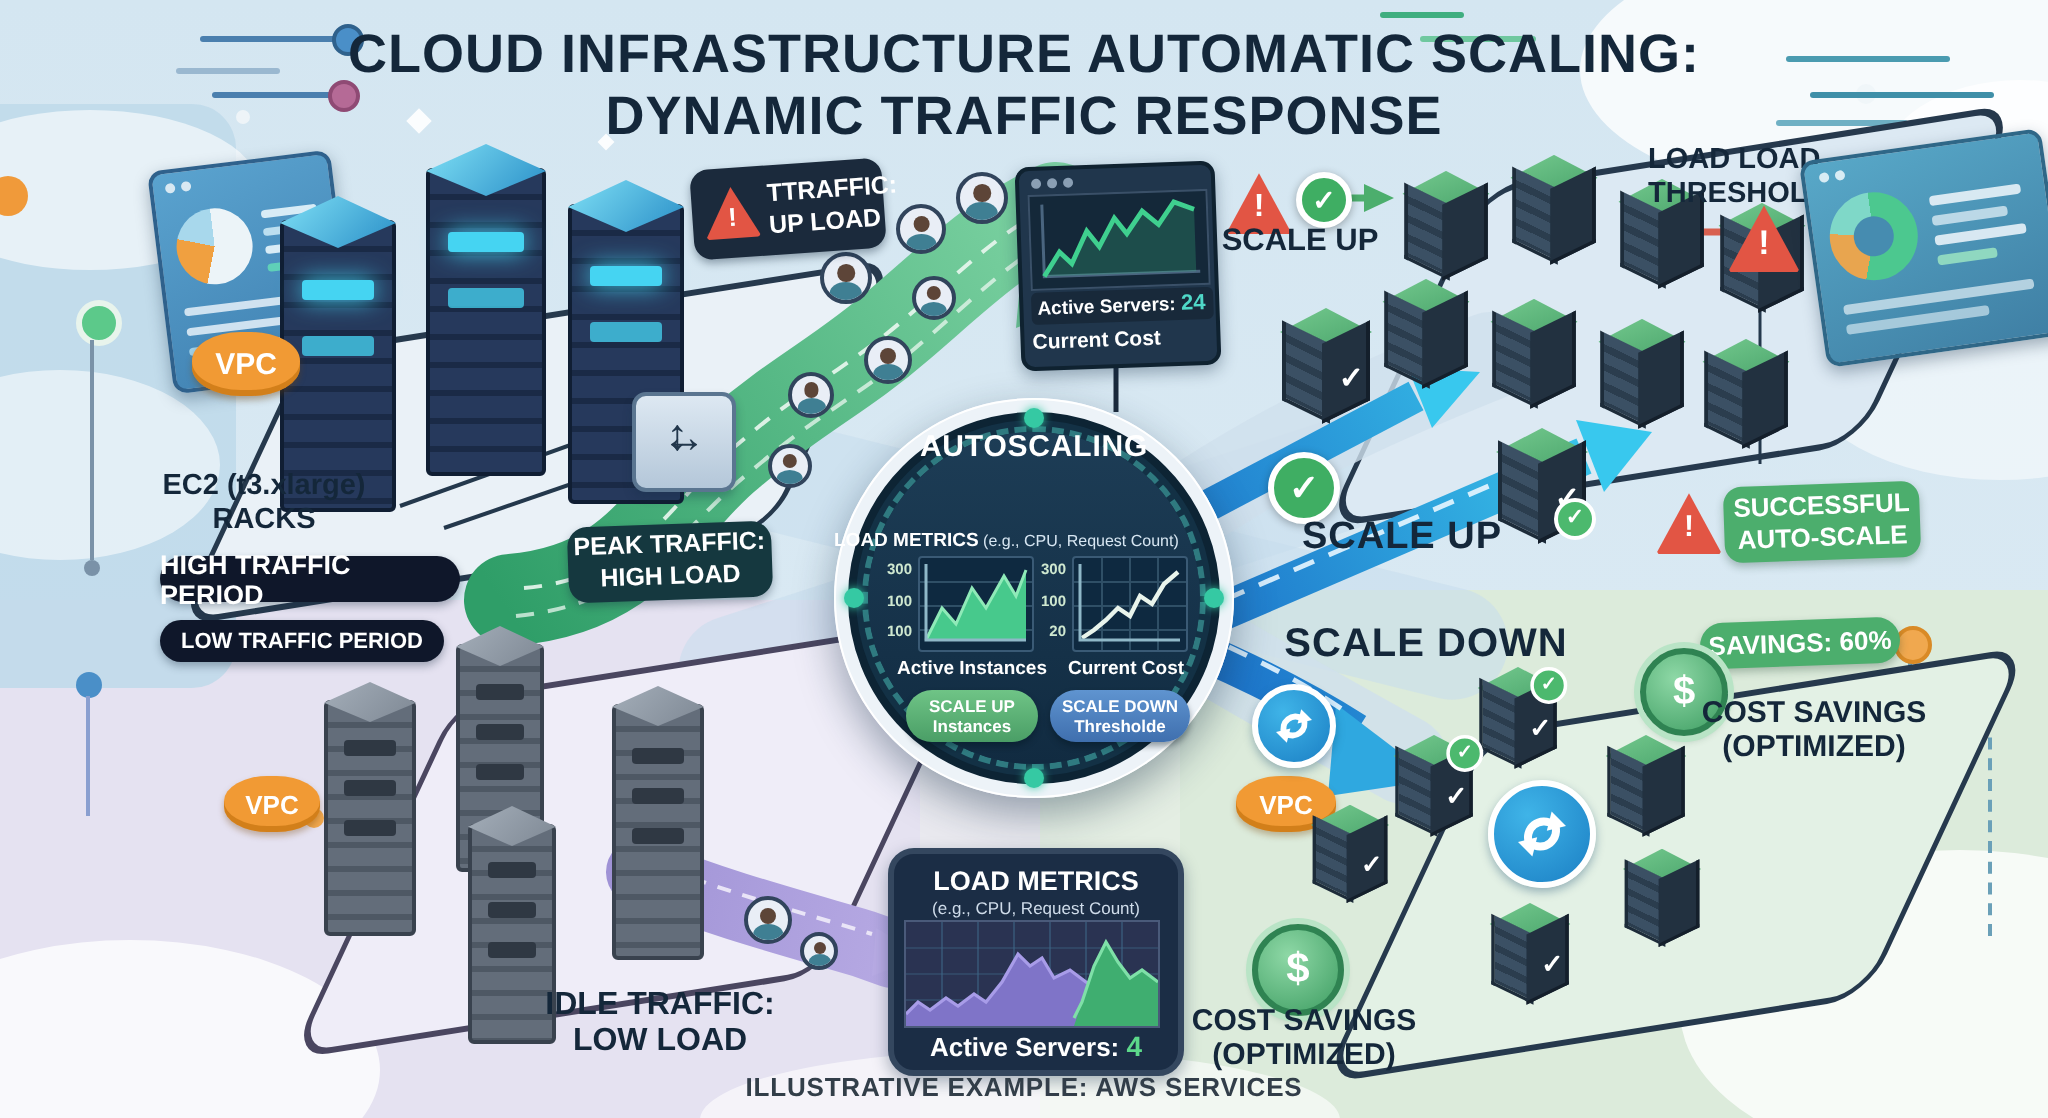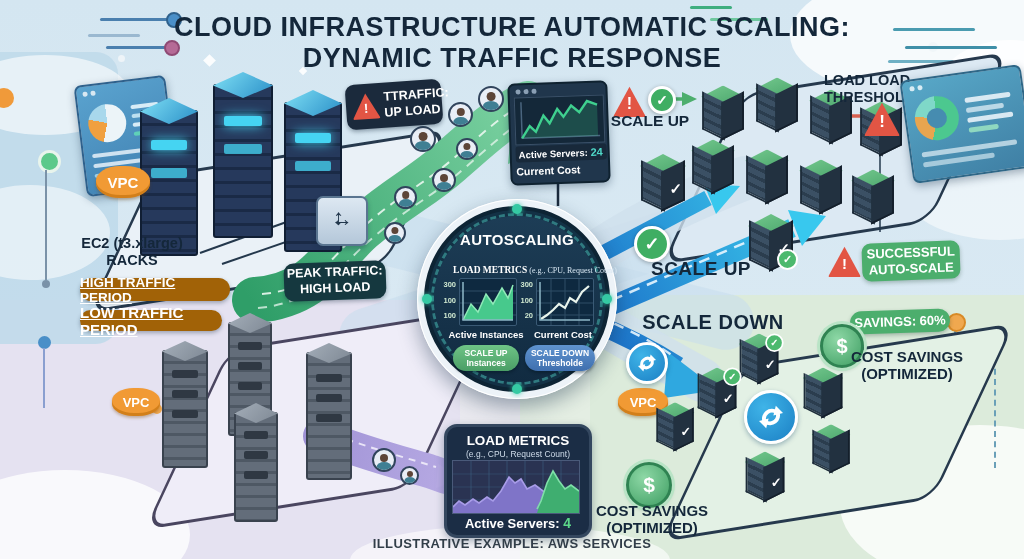--- a/index.html
+++ b/index.html
@@ -6,23 +6,23 @@
   .stage{position:relative;width:1024px;height:559px;overflow:hidden;
          font-family:"Liberation Sans",sans-serif;background:#d7e7f1;}
   .abs{position:absolute;}
   .q{position:absolute;}
   .cloud{position:absolute;background:#fff;border-radius:50%;opacity:.78;}
   .xband{position:absolute;background:#c6dcec;opacity:.55;border-radius:40px;}
   .platform{position:absolute;border:3px solid #26394d;border-radius:20px;}
   .deco-line{position:absolute;height:3px;border-radius:2px;}
   .dot{position:absolute;border-radius:50%;}
   .txt{position:absolute;color:#14273a;font-weight:800;text-align:center;line-height:1.15;}
-  .pill-dark{position:absolute;background:#a16207;color:#fff;font-weight:800;
+  .pill-dark{position:absolute;background:#0f172a;color:#fff;font-weight:800;
              display:flex;align-items:center;justify-content:center;border-radius:14px;
-             box-shadow:0 2px 4px rgba(20,40,60,.35);text-decoration:underline;}
+             box-shadow:0 2px 4px rgba(20,40,60,.35);}
   .pill-teal{position:absolute;background:#15383f;color:#fff;font-weight:800;text-align:center;
              border-radius:10px;display:flex;flex-direction:column;justify-content:center;
              box-shadow:0 2px 4px rgba(20,40,60,.35);}
   .pill-green{position:absolute;background:#4cae6d;color:#fff;font-weight:800;text-align:center;
              border-radius:9px;display:flex;flex-direction:column;justify-content:center;
              box-shadow:0 2px 4px rgba(20,60,40,.3);}
   .vpc{position:absolute;background:#f19a34;border-radius:45%;color:#fff;font-weight:800;
        display:flex;align-items:center;justify-content:center;
        box-shadow:inset 0 -3px 0 rgba(190,110,10,.6),0 2px 3px rgba(120,70,10,.35);}
   .vpc::before,.vpc::after{content:"";position:absolute;background:inherit;border-radius:50%;z-index:-1;}
@@ -82,21 +82,21 @@
   .e-outer{position:absolute;inset:0;border-radius:50%;background:#edf3f8;
         box-shadow:0 8px 20px rgba(20,45,70,.4),0 0 0 1px #fff inset;}
   .e-ring{position:absolute;inset:7px;border-radius:50%;background:#133145;border:4px solid #0d2434;}
   .e-ring::after{content:"";position:absolute;inset:3px;border-radius:50%;border:3px dashed #2f7a80;}
   .e-node{position:absolute;width:10px;height:10px;border-radius:50%;background:#35c9a3;
         box-shadow:0 0 5px #35c9a3;}
   .e-body{position:absolute;inset:17px;border-radius:50%;
         background:linear-gradient(180deg,#1d3d56,#112b41);overflow:hidden;}
   .e-title{position:absolute;width:100%;text-align:center;color:#fff;font-weight:800;
         font-size:15px;letter-spacing:.4px;}
-  .e-metrics{position:absolute;width:100%;text-align:right;color:#d7e6f2;font-size:8px;font-family:Liberation Serif, serif;}
+  .e-metrics{position:absolute;width:100%;text-align:left;color:#d7e6f2;font-size:8px;}
   .e-metrics b{font-size:9.5px;color:#fff;}
   .ticks{position:absolute;width:15px;text-align:right;color:#cfe8d0;font-size:7.5px;
         font-weight:700;line-height:1;}
   .ticks span{display:block;margin-bottom:8px;}
   .chartbox{position:absolute;background:#0e2940;border:1.5px solid #3a5a75;border-radius:2px;}
   .e-label{position:absolute;color:#fff;font-weight:800;font-size:9.5px;text-align:center;}
   .btn-pill{position:absolute;border-radius:13px;color:#fff;font-weight:800;text-align:center;
         font-size:8.5px;line-height:1.2;display:flex;flex-direction:column;justify-content:center;
         box-shadow:0 2px 3px rgba(0,20,30,.4);}
   .router{position:absolute;left:316px;top:196px;width:48px;height:46px;border-radius:7px;
@@ -263,21 +263,21 @@
 
   <div class="vpc" style="left:96px;top:166px;width:54px;height:32px;font-size:15px;">VPC</div>
   <div class="vpc" style="left:112px;top:388px;width:48px;height:28px;font-size:13px;">VPC</div>
   <div class="vpc" style="left:618px;top:388px;width:50px;height:28px;font-size:13px;">VPC</div>
 
   <div class="txt" style="left:56px;top:235px;width:152px;font-size:14.5px;">
     <div>EC2 (t3.xlarge)</div>
     <div>RACKS</div>
   </div>
   <div class="pill-dark" style="left:80px;top:278px;width:150px;height:23px;font-size:13.5px;">HIGH TRAFFIC PERIOD</div>
-  <div class="pill-dark" style="left:80px;top:310px;width:142px;height:21px;font-size:15px;">LOW TRAFFIC PERIOD</div>
+  <div class="pill-dark" style="left:80px;top:310px;width:142px;height:21px;font-size:11px;">LOW TRAFFIC PERIOD</div>
   <div class="pill-teal" style="left:284px;top:262px;width:102px;height:38px;font-size:12.5px;line-height:1.25;transform:rotate(-2deg);">
     <div>PEAK TRAFFIC:</div>
     <div>HIGH LOAD</div>
   </div>
 
   <div class="panel" style="left:509px;top:82px;width:96px;height:98px;background:#20364c;border:2px solid #0f2230;transform:rotate(-2deg);">
     <div class="dot" style="left:6px;top:4px;width:5px;height:5px;background:#8a9fb4;"></div>
     <div class="dot" style="left:14px;top:4px;width:5px;height:5px;background:#8a9fb4;"></div>
     <div class="dot" style="left:22px;top:4px;width:5px;height:5px;background:#8a9fb4;"></div>
     <svg width="88" height="46" viewBox="0 0 88 46" style="position:absolute;left:4px;top:12px;background:#142839;border:1px solid #3a5068;">
@@ -385,21 +385,21 @@
   </div>
 
   <div class="engine">
     <div class="e-outer"></div>
     <div class="e-ring"></div>
     <div class="e-node" style="left:95px;top:5px;"></div>
     <div class="e-node" style="left:5px;top:95px;"></div>
     <div class="e-node" style="left:185px;top:95px;"></div>
     <div class="e-node" style="left:95px;top:185px;"></div>
     <div class="e-body"></div>
-    <div class="e-title" style="top:32px;">AUTOSCALING</div>
+    <div class="e-title" style="top:16px;">AUTOSCALING</div>
     <div class="e-metrics" style="top:66px;">
       <b>LOAD METRICS</b>
       <span>(e.g., CPU, Request Count)</span>
     </div>
     <div class="ticks" style="left:24px;top:82px;">
       <span>300</span>
         <span>100</span>
         <span>100</span>
     </div>
     <div class="chartbox" style="left:42px;top:79px;width:56px;height:46px;">
@@ -506,20 +506,24 @@
       <polyline points="0,46 6,40 12,44 20,38 26,42 34,36 40,40 48,30 56,16 62,22 68,18 74,28 82,24 90,30 100,34 126,36" stroke="#a89ce8" stroke-width="1.6" fill="none"></polyline>
       <polygon points="84,52 88,40 94,22 100,10 106,20 112,28 118,24 126,30 126,52" fill="#3fae70"></polygon>
       <polyline points="84,48 88,40 94,22 100,10 106,20 112,28 118,24 126,30" stroke="#7fe0a8" stroke-width="1.6" fill="none"></polyline>
     </svg>
     <div class="abs" style="left:0;top:88px;width:100%;text-align:center;color:#fff;font-weight:800;font-size:13px;">
       <span>Active Servers:</span>
       <span style="color:#5cd88a;font-size:14px;">4</span>
     </div>
   </div>
 
+  <div class="txt" style="left:240px;top:494px;width:180px;font-size:16px;">
+    <div>IDLE TRAFFIC:</div>
+    <div>LOW LOAD</div>
+  </div>
 
   <div class="coin" style="left:626px;top:462px;width:40px;height:40px;font-size:21px;"></div>
   <div class="txt" style="left:572px;top:502px;width:160px;font-size:15px;">
     <div>COST SAVINGS</div>
     <div>(OPTIMIZED)</div>
   </div>
 
   <div class="txt" style="left:0;top:537px;width:1024px;font-size:13px;font-weight:700;color:#323e49;letter-spacing:.4px;">ILLUSTRATIVE EXAMPLE: AWS SERVICES</div>
 
   <div class="txt" style="left:0;top:12px;width:1024px;font-size:27px;letter-spacing:.5px;color:#14273a;">

